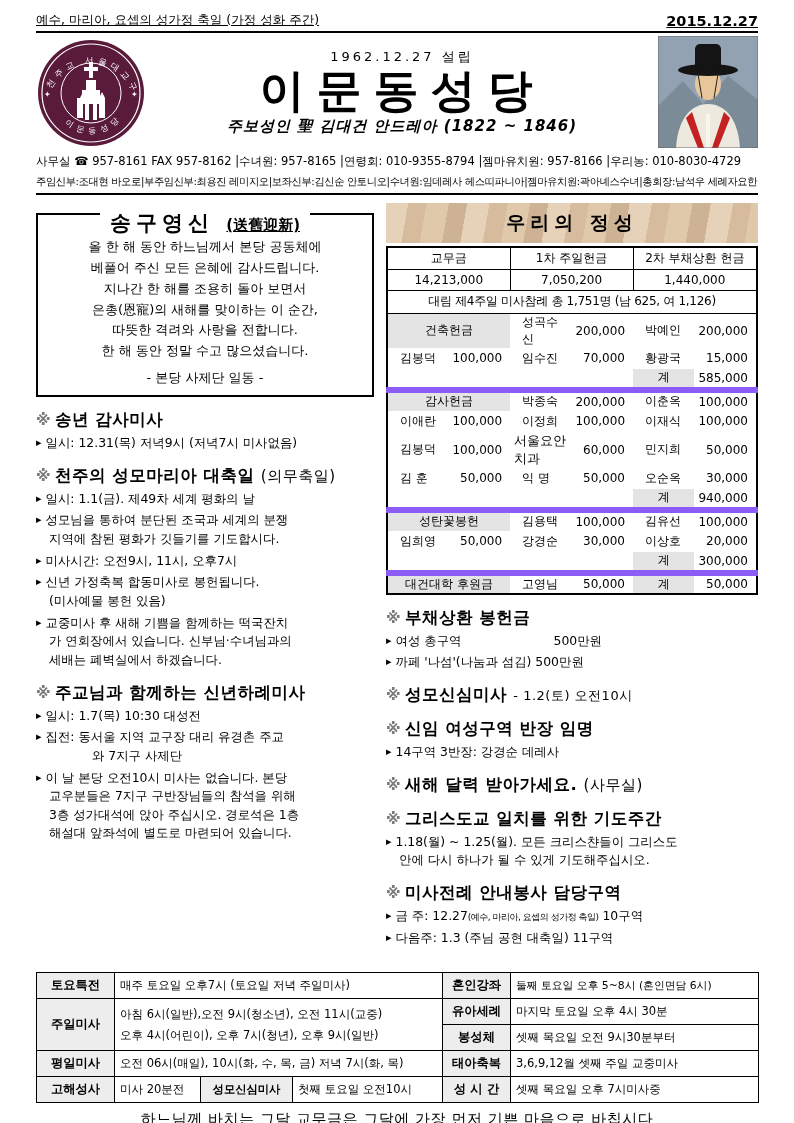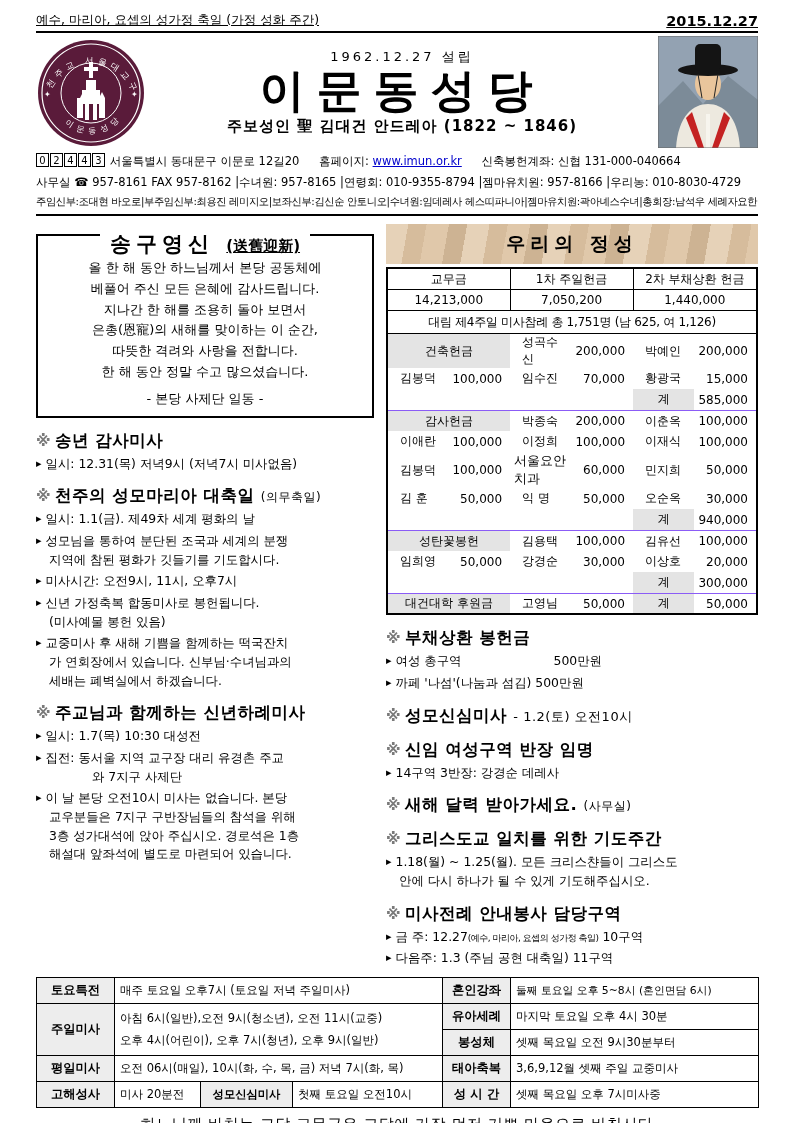--- a/index.html
+++ b/index.html
@@ -12,21 +12,21 @@
   
   .topbar { display:flex; justify-content:space-between; align-items:flex-end;
     border-bottom:2px solid #000; padding-bottom:2px; }
   .feast { font-size:12.5px; text-decoration:underline; }
   .topdate { font-size:14.5px; font-weight:bold; text-decoration:underline; }
   
   .masthead { display:flex; align-items:center; padding:3px 0 2px; }
   .mh-center { flex:1; text-align:center; }
   .founded { font-size:13px; letter-spacing:3px; }
   .church-name { font-size:45px; font-weight:bold; letter-spacing:12px; line-height:1.12; }
-  .patron { font-size:15px; font-weight:bold; letter-spacing:1px; }
+  .patron { font-size:15px; font-weight:bold; letter-spacing:1px;font-style:italic; }
   
   .contact { border-bottom:2px solid #000; padding:1px 0 3px; font-size:11.5px; line-height:1.8; }
   .c-line { white-space:nowrap; }
   .c-line.c3 { font-size:10.3px; letter-spacing:-0.4px; }
   .zipbox { display:inline-block; width:13px; height:14px; border:1px solid #000;
     font-size:10px; text-align:center; line-height:13px; margin-right:1px; vertical-align:1px; }
   .gap { display:inline-block; width:16px; }
   .link { color:#0000cc; text-decoration:underline; }
   
   .columns { display:flex; gap:12px; margin-top:6px; }
@@ -36,44 +36,44 @@
   .fwbox { border:2px solid #000; padding:0 6px 8px; text-align:center; margin-top:12px; }
   .fwtitle { display:inline-block; background:#fff; padding:0 10px; margin-top:-14px;
     font-size:21px; font-weight:bold; letter-spacing:5px; }
   .fwtitle .hanja { font-size:15px; letter-spacing:0;text-decoration:underline; }
   .fwline { font-size:13px; line-height:1.6;text-align:center; }
   .fwsig { font-size:13px; margin-top:7px; }
   
   .sec { margin-top:12px; }
   .sec-h { font-size:16.5px; font-weight:bold; letter-spacing:0.5px; }
   .sec-h .mark { color:#7a7a7a; font-size:15px; margin-right:4px; }
-  .sec-h .suffix { font-size:12px; font-weight:normal; }
+  .sec-h .suffix { font-size:15px; font-weight:normal; }
   .item { font-size:12.4px; line-height:1.5; margin-top:3px; display:flex; }
   .item .bullet { margin-right:4px; font-size:11px; line-height:1.7; }
   .subline { font-size:12.4px; line-height:1.5; padding-left:13px; }
   .pay { display:flex; }
   .pay-l { width:158px; }
   .sm-paren { font-size:9px; letter-spacing:-0.5px; }
   
   .banner { height:40px; margin-top:2px; display:flex; align-items:center; justify-content:center;
     font-size:19px; font-weight:bold; letter-spacing:5px;
     background:repeating-linear-gradient(100deg,#e6d2b8 0 22px,#d6bc9c 22px 40px,#e0c8aa 40px 62px,#cdb393 62px 80px); }
   .don { border-collapse:collapse; width:100%; margin-top:3px; font-size:12px;
     border:2px solid #000; }
   .don td { height:21px; padding:0 4px; }
   .don .hd { border:1px solid #000; text-align:center; height:22px; }
   .don .vb { border:1px solid #000; text-align:center; }
   .don .att { text-align:center; border-bottom:1px solid #000; height:23px; letter-spacing:-0.3px; }
   .don .lab { background:#e4e4e4; text-align:center; }
   .don .nm { text-align:left; padding-left:12px; }
   .don .am { text-align:right; padding-right:8px; }
   .don .sumcell { background:#e4e4e4; text-align:center; }
-  .don tr.sep td { border-top:1px solid #8b5cf6; }
-  
-  .sch { border-collapse:collapse; margin-top:9px; font-size:11.5px; width:722px; table-layout:fixed;border-radius:25px; }
+  .don tr.sep td { border-top:6px solid #8b5cf6; }
+  
+  .sch { border-collapse:collapse; margin-top:25px; font-size:11.5px; width:722px; table-layout:fixed;border-radius:25px; }
   .sch td { border:1.5px solid #000; padding:2px 5px; height:26px; overflow:hidden; white-space:nowrap; }
   .sch .lbl { background:#ededed; font-weight:bold; text-align:center; font-size:12.3px; padding:2px 1px; }
   .sch .two { line-height:1.85; white-space:normal; }
   
   .slogan { text-align:center; font-size:15px; margin-top:7px; letter-spacing:0.5px; }
   .dotted { border-top:2px dotted #444; margin-top:3px; }
   .music { display:block; margin:4px auto 0; }
   .lyric { font-size:13.5px; font-weight:bold; letter-spacing:2px; }
 </style>
 </head>
@@ -132,27 +132,20 @@
       <ellipse cx="50" cy="48" rx="13" ry="16" fill="#e9c59c"></ellipse>
       <ellipse cx="50" cy="34" rx="30" ry="6" fill="#141414"></ellipse>
       <rect x="37" y="8" width="26" height="27" rx="5" fill="#141414"></rect>
       <line x1="40" y1="38" x2="44" y2="62" stroke="#222" stroke-width="1"></line>
       <line x1="60" y1="38" x2="56" y2="62" stroke="#222" stroke-width="1"></line>
       <rect x="0" y="0" width="100" height="112" fill="none" stroke="#666" stroke-width="1"></rect>
     </svg>
   </div>
 
   <div class="contact">
-    <div class="c-line">
-      <span><span class="zipbox">0</span><span class="zipbox">2</span><span class="zipbox">4</span><span class="zipbox">4</span><span class="zipbox">3</span></span>
-      <span>서울특별시 동대문구 이문로 12길20</span><span class="gap"></span>
-      <span>홈페이지:</span>
-      <span class="link">www.imun.or.kr</span><span class="gap"></span>
-      <span>신축봉헌계좌: 신협 131-000-040664</span>
-    </div>
     <div class="c-line">사무실 ☎ 957-8161 FAX 957-8162 |수녀원: 957-8165 |연령회: 010-9355-8794 |젬마유치원: 957-8166 |우리농: 010-8030-4729</div>
     <div class="c-line c3">주임신부:조대현 바오로|부주임신부:최용진 레미지오|보좌신부:김신순 안토니오|수녀원:임데레사 헤스띠파니아|젬마유치원:곽아녜스수녀|총회장:남석우 세례자요한</div>
   </div>
 
   <div class="columns">
 
     <div class="col-left">
 
       <div class="fwbox">
         <div class="fwtitle">

